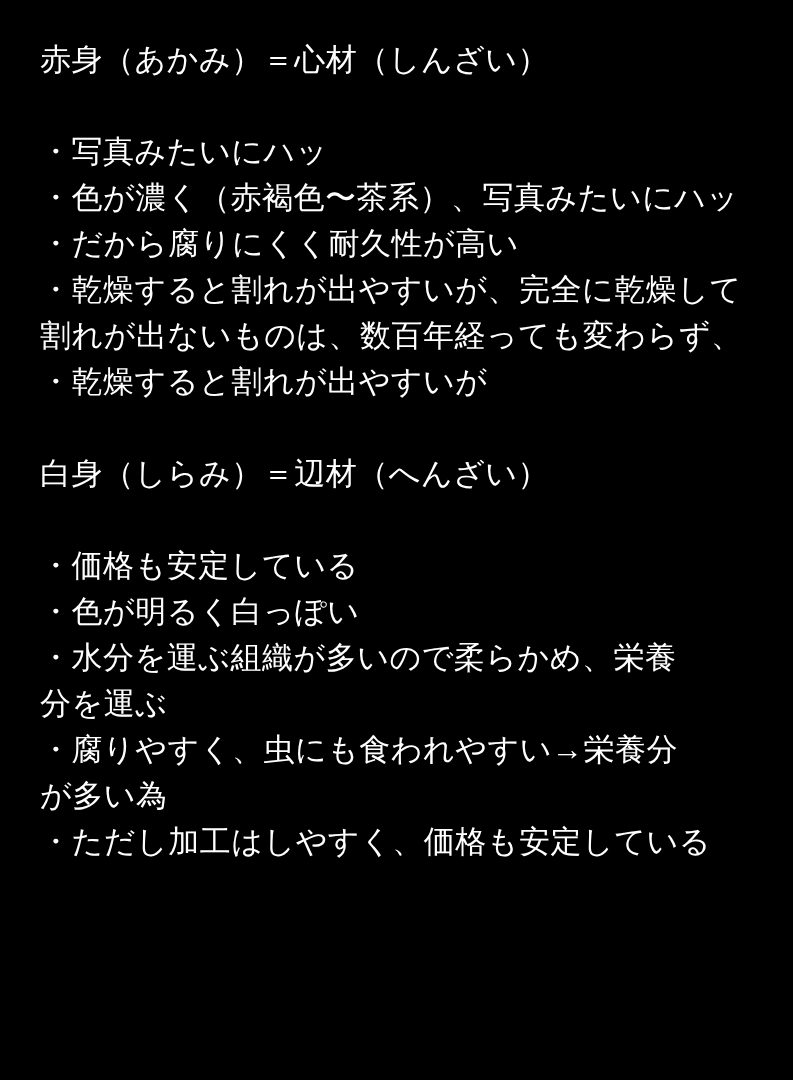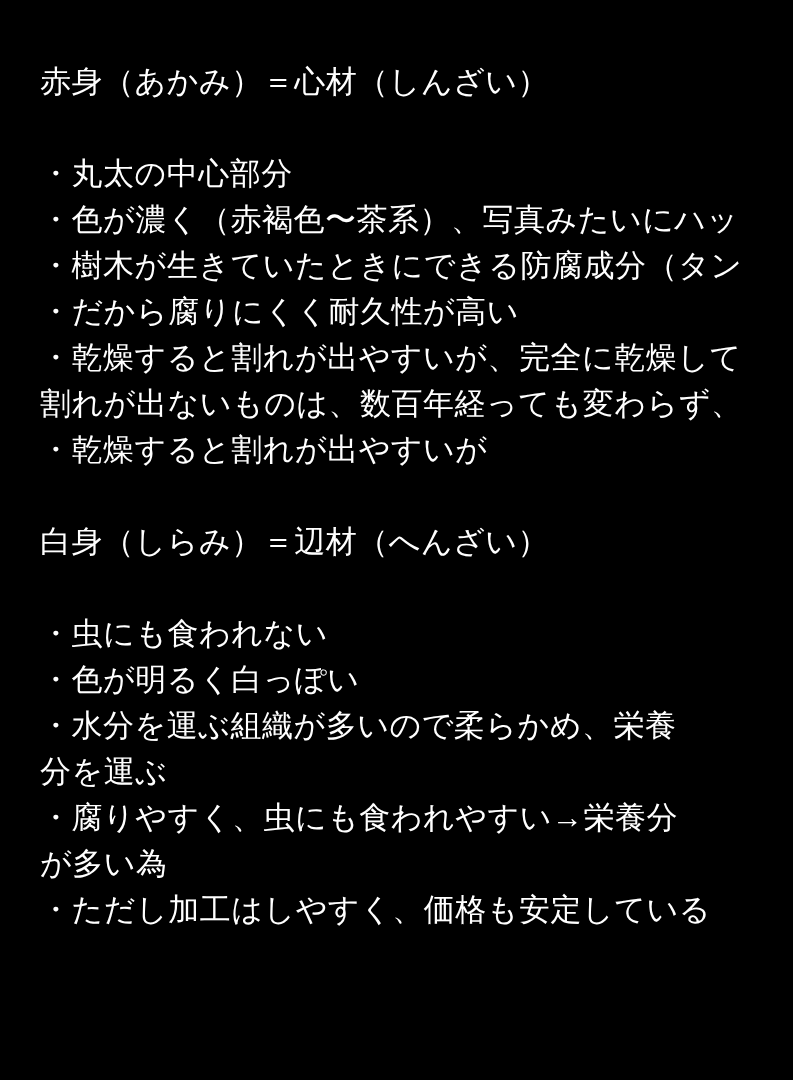--- a/index.html
+++ b/index.html
@@ -20,47 +20,45 @@
   .note {
     width: 793px;
     height: 868px;
     padding: 37px 34px 0 40px;
     font-family: "Liberation Sans", "DejaVu Sans", sans-serif;
     font-size: 31px;
     font-weight: 400;
     line-height: 46px;
     letter-spacing: 0.5px;
     color: var(--fg);
-    margin-top: 22px;
   }
   .line {
     height: 46px;
     white-space: pre;
     overflow: visible;
   }
   .line.blank {
     height: 46px;
   }
 </style>
 </head>
 <body>
 
 <main class="note" id="note">
     <div class="line heading">赤身（あかみ）＝心材（しんざい）</div>
     <div class="line blank"></div>
-    <div class="line body">・丸太の中心部分</div>
+    <div class="line body">・写真みたいにハッ</div>
     <div class="line body">・色が濃く（赤褐色〜茶系）、写真みたいにハッ</div>
-    <div class="line body">・樹木が生きていたときにできる防腐成分（タン</div>
     <div class="line body">・だから腐りにくく耐久性が高い</div>
     <div class="line body">・乾燥すると割れが出やすいが、完全に乾燥して</div>
     <div class="line body">割れが出ないものは、数百年経っても変わらず、</div>
     <div class="line body">・乾燥すると割れが出やすいが</div>
     <div class="line blank"></div>
     <div class="line heading">白身（しらみ）＝辺材（へんざい）</div>
     <div class="line blank"></div>
-    <div class="line body">・虫にも食われない</div>
+    <div class="line body">・価格も安定している</div>
     <div class="line body">・色が明るく白っぽい</div>
     <div class="line body">・水分を運ぶ組織が多いので柔らかめ、栄養</div>
     <div class="line body">分を運ぶ</div>
     <div class="line body">・腐りやすく、虫にも食われやすい→栄養分</div>
     <div class="line body">が多い為</div>
     <div class="line body">・ただし加工はしやすく、価格も安定している</div>
   </main>
 
 </body></html>

